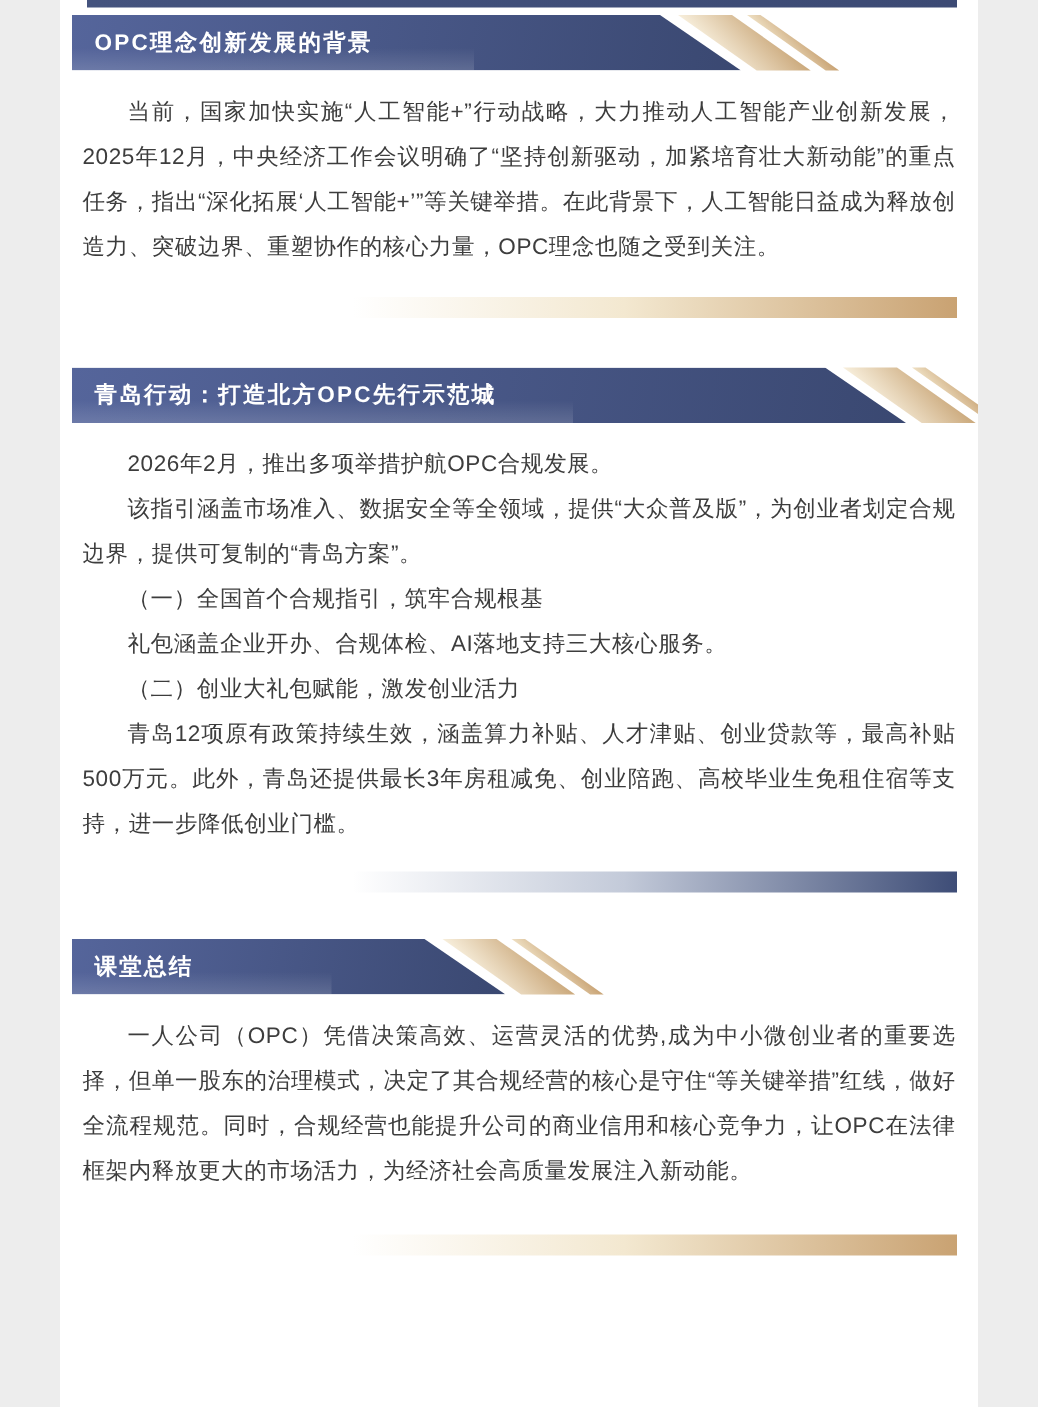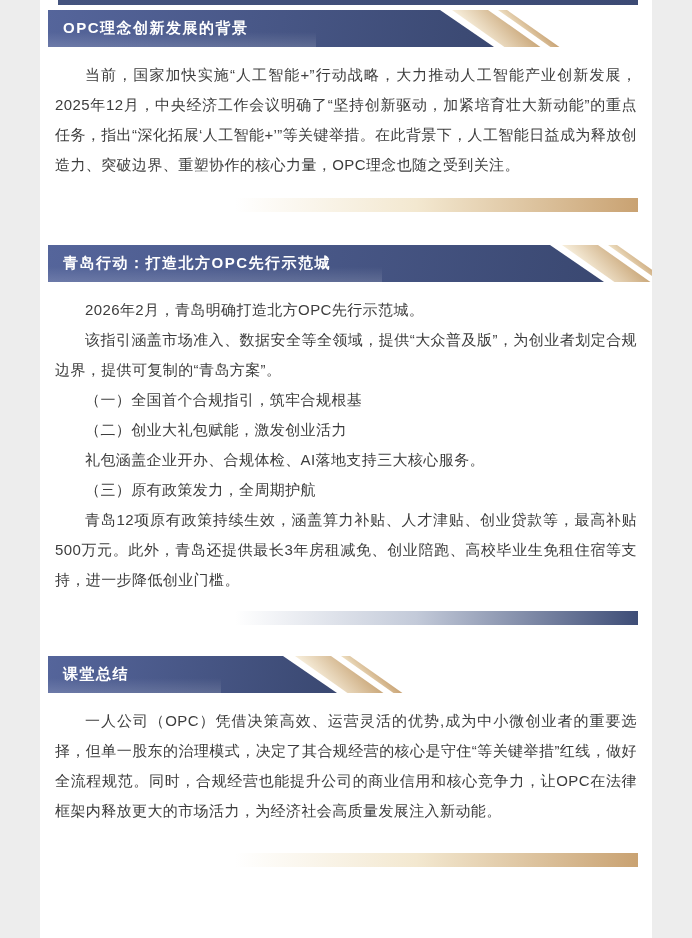--- a/index.html
+++ b/index.html
@@ -106,26 +106,25 @@
 
   <section>
     <div class="banner b2 m2">
       <div class="navy">
         <span class="banner-title">青岛行动：打造北方OPC先行示范城</span>
       </div>
       <div class="stripe thick"></div>
       <div class="stripe thin"></div>
     </div>
     <div class="section-body">
-      <p>2026年2月，青岛明确打造北方OPC先行示范城。</p>
+      <p>2026年2月，推出多项举措护航OPC合规发展。</p>
       <p>该指引涵盖市场准入、数据安全等全领域，提供“大众普及版”，为创业者划定合规边界，提供可复制的“青岛方案”。</p>
       <p>（一）全国首个合规指引，筑牢合规根基</p>
+      <p>礼包涵盖企业开办、合规体检、AI落地支持三大核心服务。</p>
       <p>（二）创业大礼包赋能，激发创业活力</p>
-      <p>礼包涵盖企业开办、合规体检、AI落地支持三大核心服务。</p>
-      <p>（三）原有政策发力，全周期护航</p>
       <p>青岛12项原有政策持续生效，涵盖算力补贴、人才津贴、创业贷款等，最高补贴500万元。此外，青岛还提供最长3年房租减免、创业陪跑、高校毕业生免租住宿等支持，进一步降低创业门槛。</p>
     </div>
   </section>
 
   <div class="divider blue d2"></div>
 
   <section>
     <div class="banner b3 m3">
       <div class="navy">
         <span class="banner-title">课堂总结</span>

